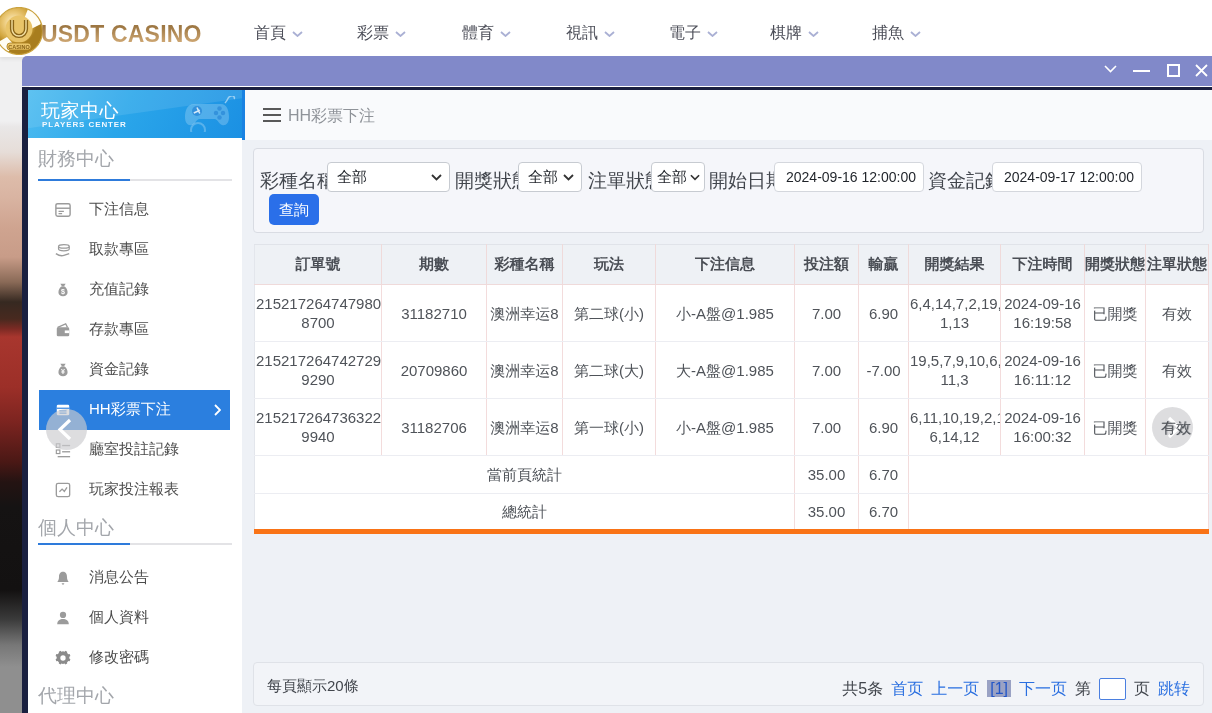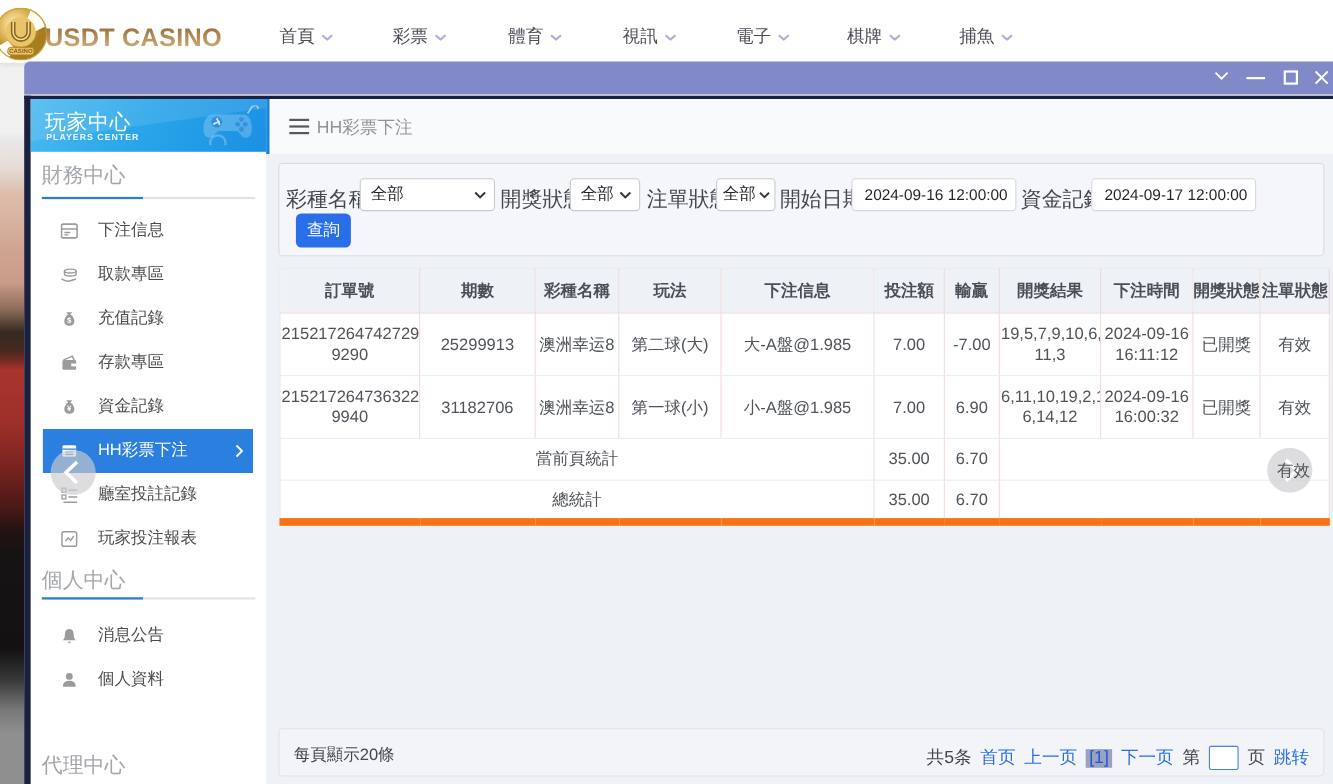--- a/index.html
+++ b/index.html
@@ -25,21 +25,21 @@
 .navchev { position:absolute; top:31px; width:11px; height:6px; }
 #logotext { position:absolute; left:41px; top:21px; font-size:23px; font-weight:bold;
   letter-spacing:0.2px; background:linear-gradient(180deg,#9d7743 20%,#cda672 78%);
   -webkit-background-clip:text; background-clip:text; color:transparent; }
 
 
 #titlebar { left:22px; top:56px; width:1190px; height:30px; background:#8189c9;
   border-radius:5px 0 0 0; z-index:6; }
 #modalbody { left:22px; top:87px; width:1190px; height:626px;
   border-top:3px solid #1a2040; border-left:6px solid #1a2040;
-  background:#fef9c3; z-index:6; }
+  background:#22c55e; z-index:6; }
 
 
 #sidebar { left:0px; top:0px; width:214px; height:623px; background:#fff; }
 #sidehead { left:0; top:0; width:214px; height:48px; overflow:hidden;
   background:linear-gradient(115deg,#4cbbf0 0%,#2aa6ea 45%,#1b90e3 100%); }
 #sidehead::before { content:""; position:absolute; left:-30px; top:-36px; width:260px; height:60px;
   background:rgba(255,255,255,0.10); transform:rotate(-8deg); }
 #sidehead .t1 { position:absolute; left:13px; top:8px; font-size:19px; color:#fff; letter-spacing:0.5px;}
 #sidehead .t2 { position:absolute; left:14px; top:30px; font-size:8px; color:#f0f8ff; letter-spacing:0.9px; font-weight:bold;}
 .section { position:absolute; left:10px; font-size:19px; color:#a3a6ab; }
@@ -73,21 +73,21 @@
 
 
 #tblwrap { left:12px; top:154px; width:954px; }
 table { border-collapse:collapse; table-layout:fixed; width:954px; background:#fff; }
 th { height:40px; background:#eef1f5; font-size:15px; color:#4a4e55; font-weight:bold;
   border:1px solid #efdada; border-top:1px solid #e0e3e9; padding:0; overflow:hidden; white-space:nowrap;}
 td { height:57px; font-size:15px; color:#4f5359; text-align:center; border:1px solid #f3dcdc;
   border-top:1px solid #ecedf2; border-bottom:1px solid #ecedf2; padding:0 1px; line-height:19px; overflow:hidden;}
 tr.sum td { height:38px; }
 table, th:first-child, td:first-child { border-left:1px solid #e3e6ec; }
-tr:last-child td { border-bottom:7px solid #f97316; }
+tr:last-child td { border-bottom:5px solid #f97316; }
 
 
 #footer { left:11px; top:572px; width:951px; height:44px; background:#f2f4f8;
   border:1px solid #dfe2e8; border-radius:4px; font-size:15px; color:#42464d; }
 #footer .lft { position:absolute; left:13px; top:14px; }
 #pager { position:absolute; right:13px; top:15px; font-size:16px; }
 #pager span { margin-left:8px; }
 #pager .lnk { color:#2a6fe0; }
 #pager .cur { background:#9aa2c4; color:#2356c7; padding:0 3px; }
 #pager .pinput { display:inline-block; width:27px; height:22px; background:#fff;
@@ -259,20 +259,27 @@
         </svg>
       <div class="tx">個人資料</div>
     </div>
     <div class="mitem" style="top:468px">
       <svg class="ic" viewBox="0 0 18 18">
           <path d="M9 2 C5.5 2 4.5 5 4.5 8 C4.5 11 3.5 12.5 2.5 13.5 L15.5 13.5 C14.5 12.5 13.5 11 13.5 8 C13.5 5 12.5 2 9 2 Z" fill="#9b9b9b"></path>
           <path d="M7.5 15 a1.5 1.5 0 0 0 3 0" fill="#9b9b9b"></path>
         </svg>
       <div class="tx">消息公告</div>
     </div>
+    <div class="mitem" style="top:548px">
+      <svg class="ic" viewBox="0 0 18 18">
+          <path d="M9 1.5 l1.8 0.4 .9-1 2 1-.1 1.5 1.5 1.4 1.4-.2.8 2.1-1.2.9v2l1.2.9-.8 2.1-1.4-.2-1.5 1.4.1 1.5-2 1-.9-1-1.8.4-1.8-.4-.9 1-2-1 .1-1.5-1.5-1.4-1.4.2-.8-2.1 1.2-.9v-2l-1.2-.9.8-2.1 1.4.2 1.5-1.4-.1-1.5 2-1 .9 1Z" fill="#8b8b8b"></path>
+          <circle cx="9" cy="9" r="3" fill="#fff"></circle>
+        </svg>
+      <div class="tx">修改密碼</div>
+    </div>
     <div class="section" style="top:593px">代理中心</div>
   </div>
   <div class="abs" id="content">
     <div class="abs" id="toolbar">
       <div id="hamb">
           <div></div>
           <div></div>
           <div></div>
         </div>
       <div class="title">HH彩票下注</div>
@@ -322,22 +329,35 @@
               <th>玩法</th>
               <th>下注信息</th>
               <th>投注額</th>
               <th>輸贏</th>
               <th>開獎結果</th>
               <th>下注時間</th>
               <th>開獎狀態</th>
               <th>注單狀態</th>
             </tr>
         <tr>
+              <td>215217264747980<br>8700</td>
+              <td>31182710</td>
+              <td>澳洲幸运8</td>
+              <td>第二球(小)</td>
+              <td>小-A盤@1.985</td>
+              <td>7.00</td>
+              <td>6.90</td>
+              <td>6,4,14,7,2,19,<br>1,13</td>
+              <td>2024-09-16<br>16:19:58</td>
+              <td>已開獎</td>
+              <td>有效</td>
+            </tr>
+        <tr>
               <td>215217264742729<br>9290</td>
-              <td>25299913</td>
+              <td>20709860</td>
               <td>澳洲幸运8</td>
               <td>第二球(大)</td>
               <td>大-A盤@1.985</td>
               <td>7.00</td>
               <td>-7.00</td>
               <td>19,5,7,9,10,6,<br>11,3</td>
               <td>2024-09-16<br>16:11:12</td>
               <td>已開獎</td>
               <td>有效</td>
             </tr>

